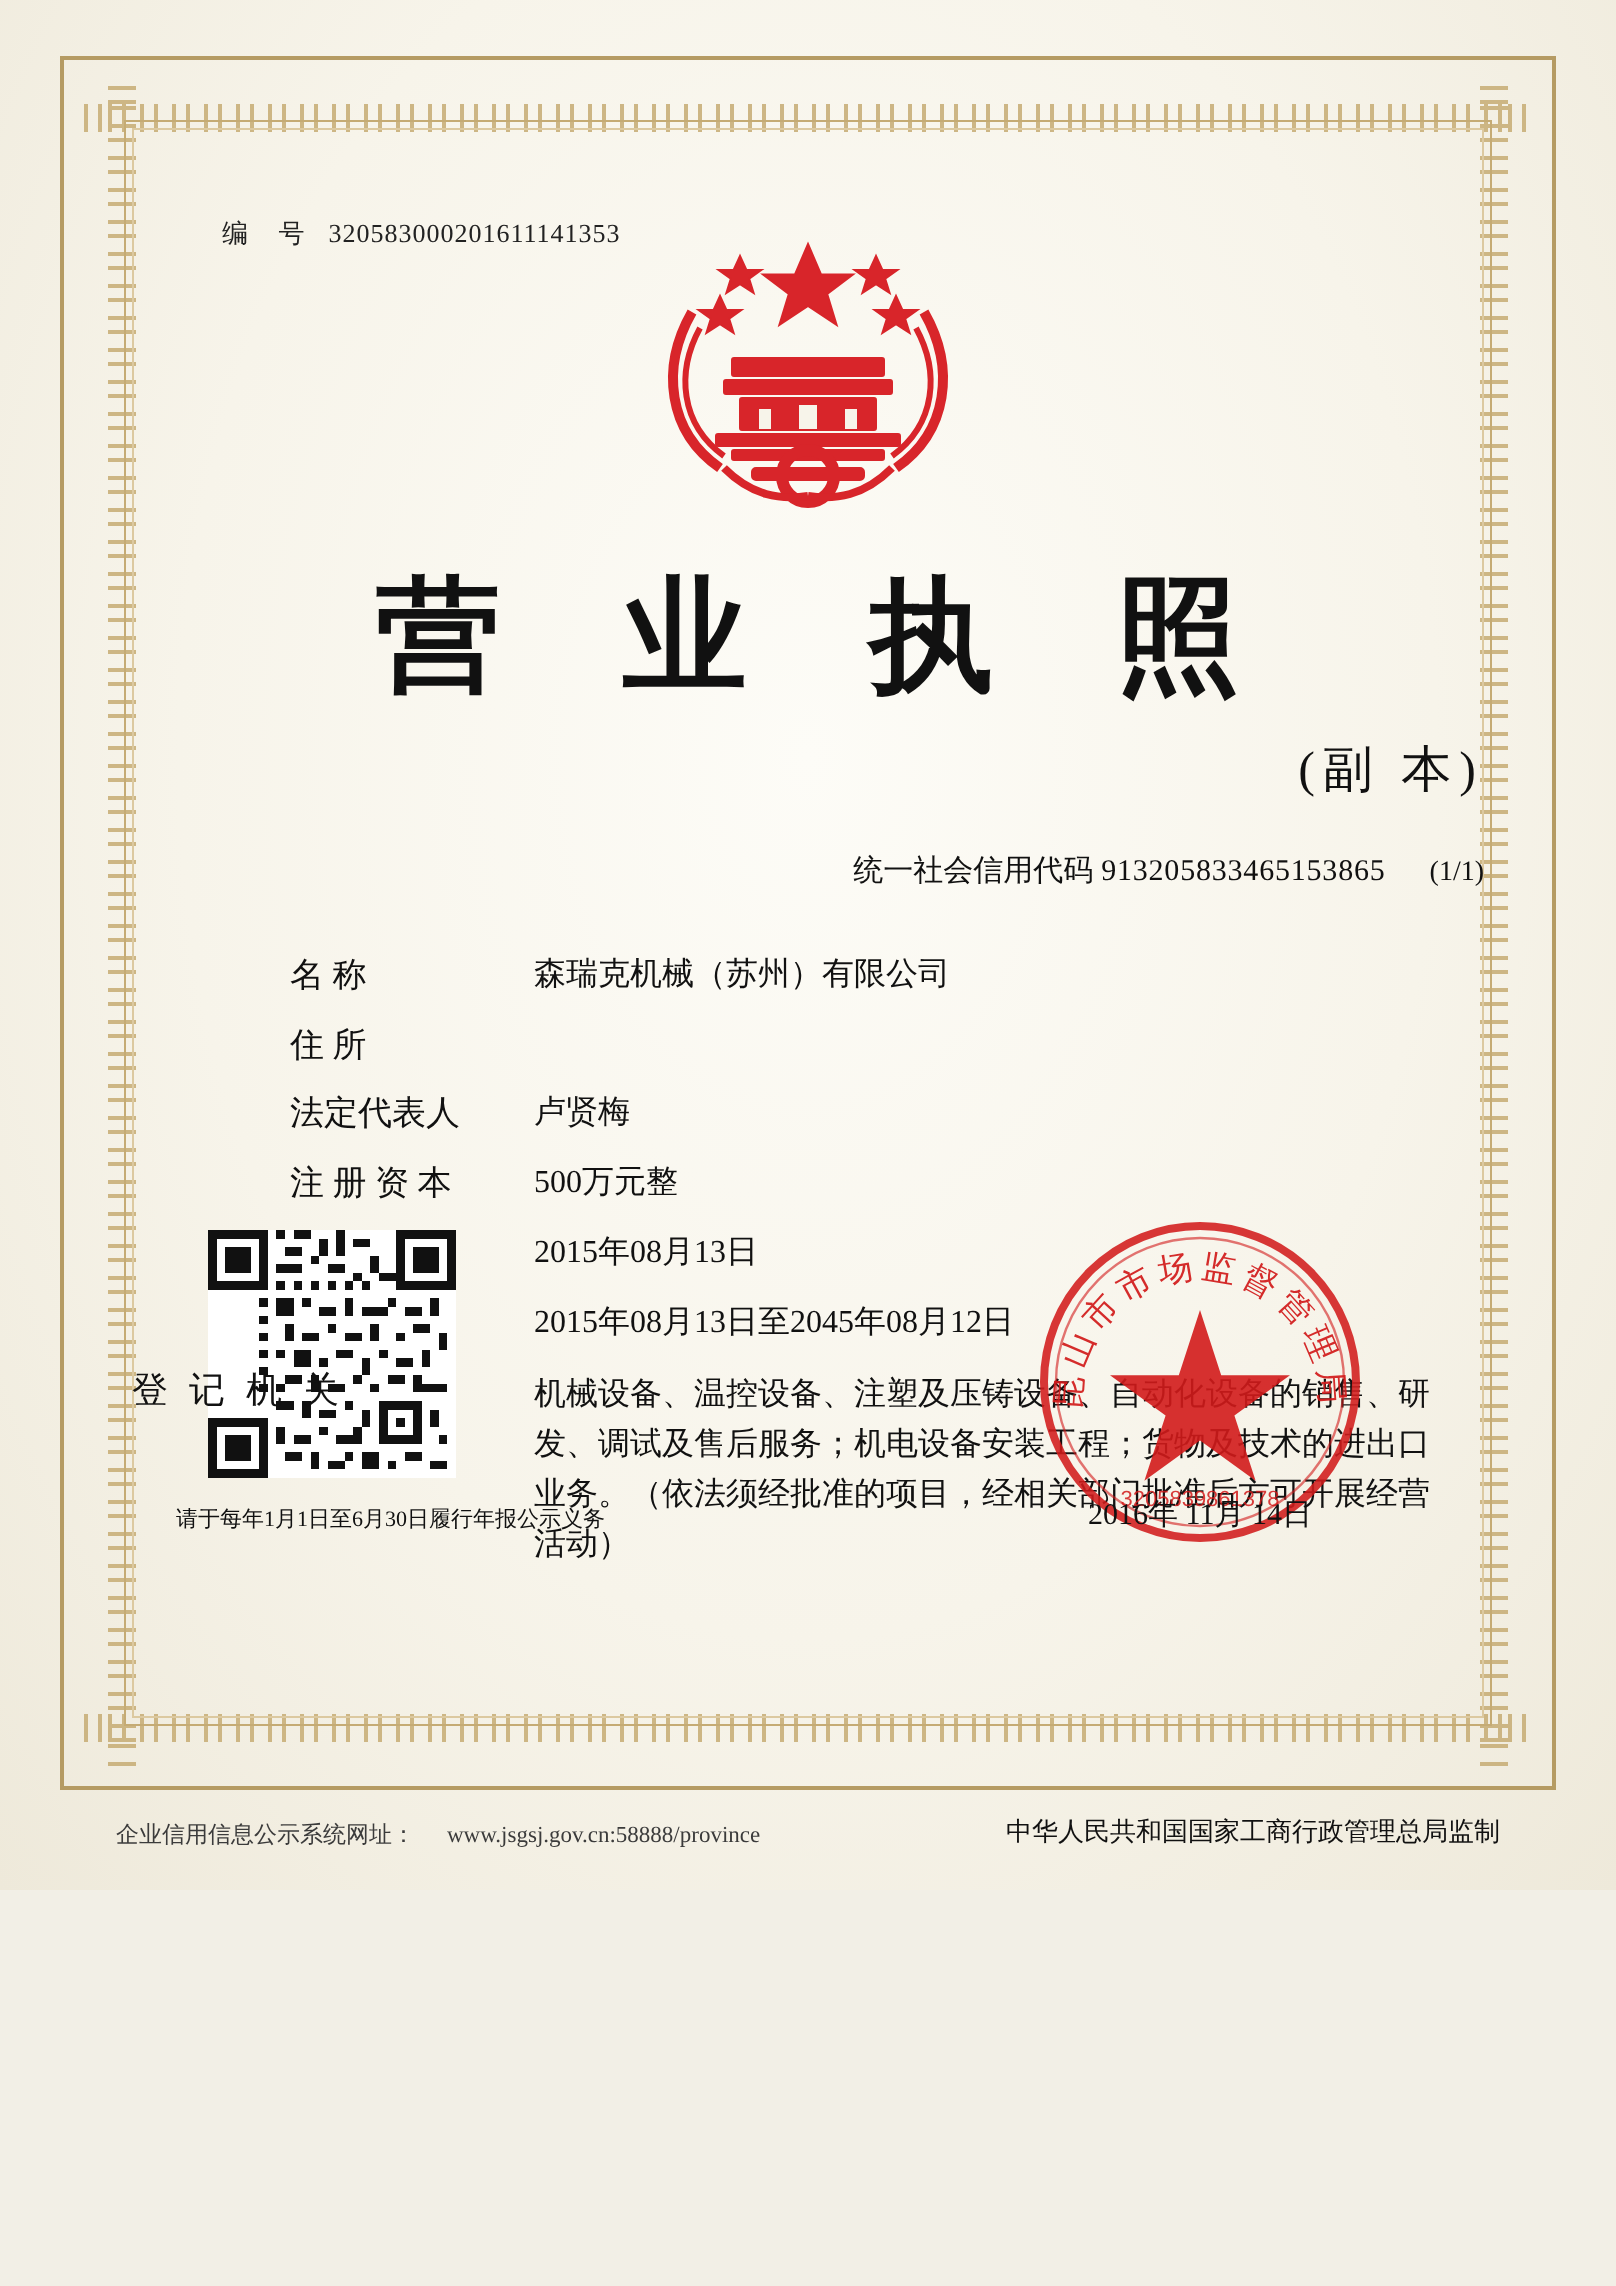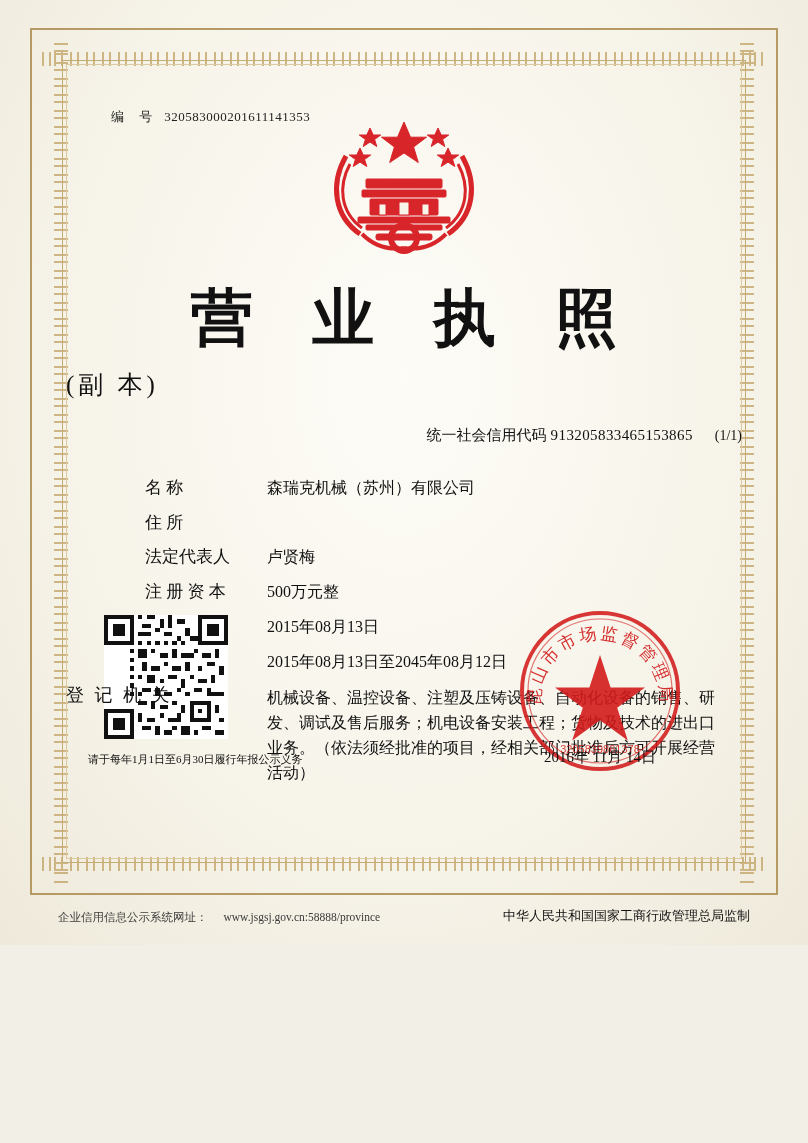--- a/index.html
+++ b/index.html
@@ -54,25 +54,25 @@
   
   .emblem{
     position:absolute;left:50%;top:34px;transform:translateX(-50%);
     width:176px;height:168px;
   }
   .title{
     position:absolute;left:0;right:0;top:212px;
     text-align:center;
     font-size:62px;font-weight:bold;color:#111;
     letter-spacing:22px;text-indent:22px;
-    font-family:Liberation Serif, serif;
+    font-family:Liberation Sans, sans-serif;
   }
   .subtitle{
     position:absolute;left:0;right:0;top:304px;
-    text-align:left;font-size:25px;color:#111;letter-spacing:4px;
+    text-align:right;font-size:25px;color:#111;letter-spacing:4px;
   }
   .credit-line{
     position:absolute;right:0;top:362px;
     font-size:15px;color:#111;white-space:nowrap;
   }
   .credit-line .code{letter-spacing:.4px;margin-left:4px;}
   .credit-line .pg{margin-left:22px;font-size:14px;}
   
   .fields{position:absolute;left:79px;right:18px;top:412px;}
   .row{display:flex;align-items:flex-start;margin-bottom:11px;}

